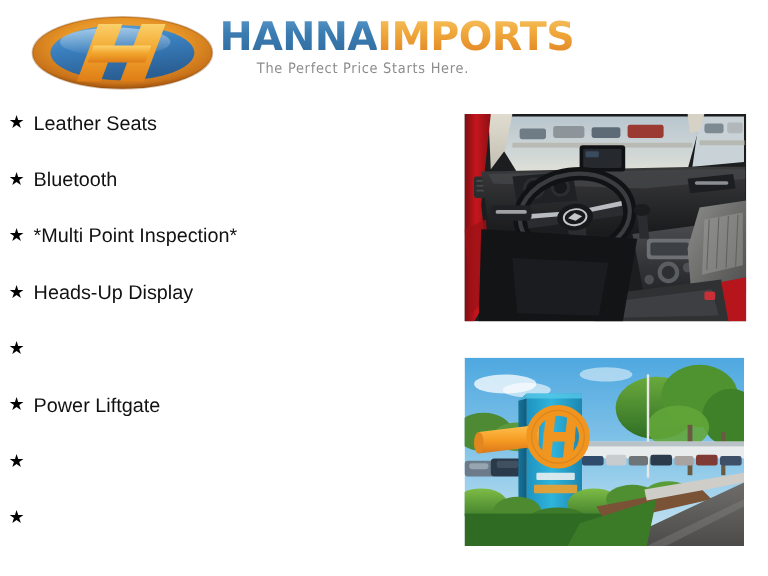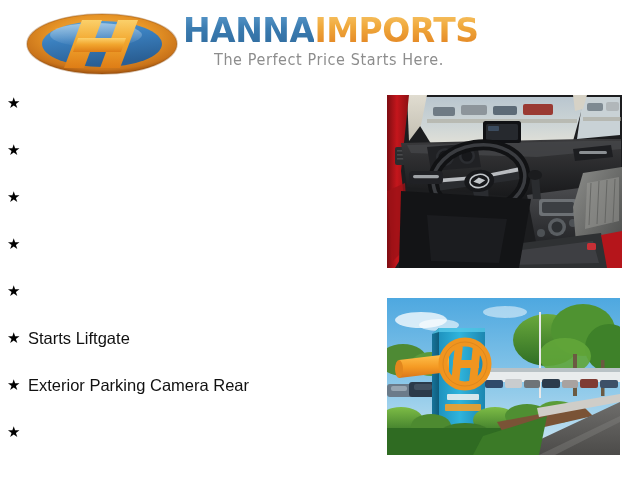--- a/index.html
+++ b/index.html
@@ -56,21 +56,21 @@
     background: linear-gradient(180deg, #f7c66a 0%, #f0a93c 40%, #e07d1e 100%);
     -webkit-background-clip: text;
     background-clip: text;
     -webkit-text-fill-color: transparent;
   }
   .tagline {
     position: absolute;
     left: 214px;
     top: 50px;
     font-family: "DejaVu Sans Condensed", "Liberation Sans Narrow", "Liberation Sans", sans-serif;
-    font-size: 16px;
+    font-size: 12px;
     color: #8d8d8d;
     letter-spacing: 0.6px;
     white-space: nowrap;
   }
 
   
   .features {
     position: absolute;
     left: 0;
     top: 92px;
@@ -165,46 +165,49 @@
     <span class="wm-hanna">HANNA</span><span class="wm-imports">IMPORTS</span>
   </div>
 
   <div class="tagline">The Perfect Price Starts Here.</div>
 </div>
 
 <div class="features">
 
   <div class="feature-item">
     <span class="feature-bullet">★</span>
-  </div>
-
-  <div class="feature-item">
-    <span class="feature-bullet">★</span>
-  </div>
-
-  <div class="feature-item">
-    <span class="feature-bullet">★</span>
-  </div>
-
-  <div class="feature-item">
-    <span class="feature-bullet">★</span>
-  </div>
-
-  <div class="feature-item">
-    <span class="feature-bullet">★</span>
-  </div>
-
-  <div class="feature-item">
-    <span class="feature-bullet">★</span>
-    <span class="feature-label">Starts Liftgate</span>
-  </div>
-
-  <div class="feature-item">
-    <span class="feature-bullet">★</span>
-    <span class="feature-label">Exterior Parking Camera Rear</span>
+    <span class="feature-label">Leather Seats</span>
+  </div>
+
+  <div class="feature-item">
+    <span class="feature-bullet">★</span>
+    <span class="feature-label">Bluetooth</span>
+  </div>
+
+  <div class="feature-item">
+    <span class="feature-bullet">★</span>
+    <span class="feature-label">*Multi Point Inspection*</span>
+  </div>
+
+  <div class="feature-item">
+    <span class="feature-bullet">★</span>
+    <span class="feature-label">Heads-Up Display</span>
+  </div>
+
+  <div class="feature-item">
+    <span class="feature-bullet">★</span>
+  </div>
+
+  <div class="feature-item">
+    <span class="feature-bullet">★</span>
+    <span class="feature-label">Power Liftgate</span>
+  </div>
+
+  <div class="feature-item">
+    <span class="feature-bullet">★</span>
   </div>
 
   <div class="feature-item">
     <span class="feature-bullet">★</span>
   </div>
 
 </div>
 
 <div class="photo" id="photo-interior">
   <svg width="235" height="173" viewBox="0 0 235 173">

